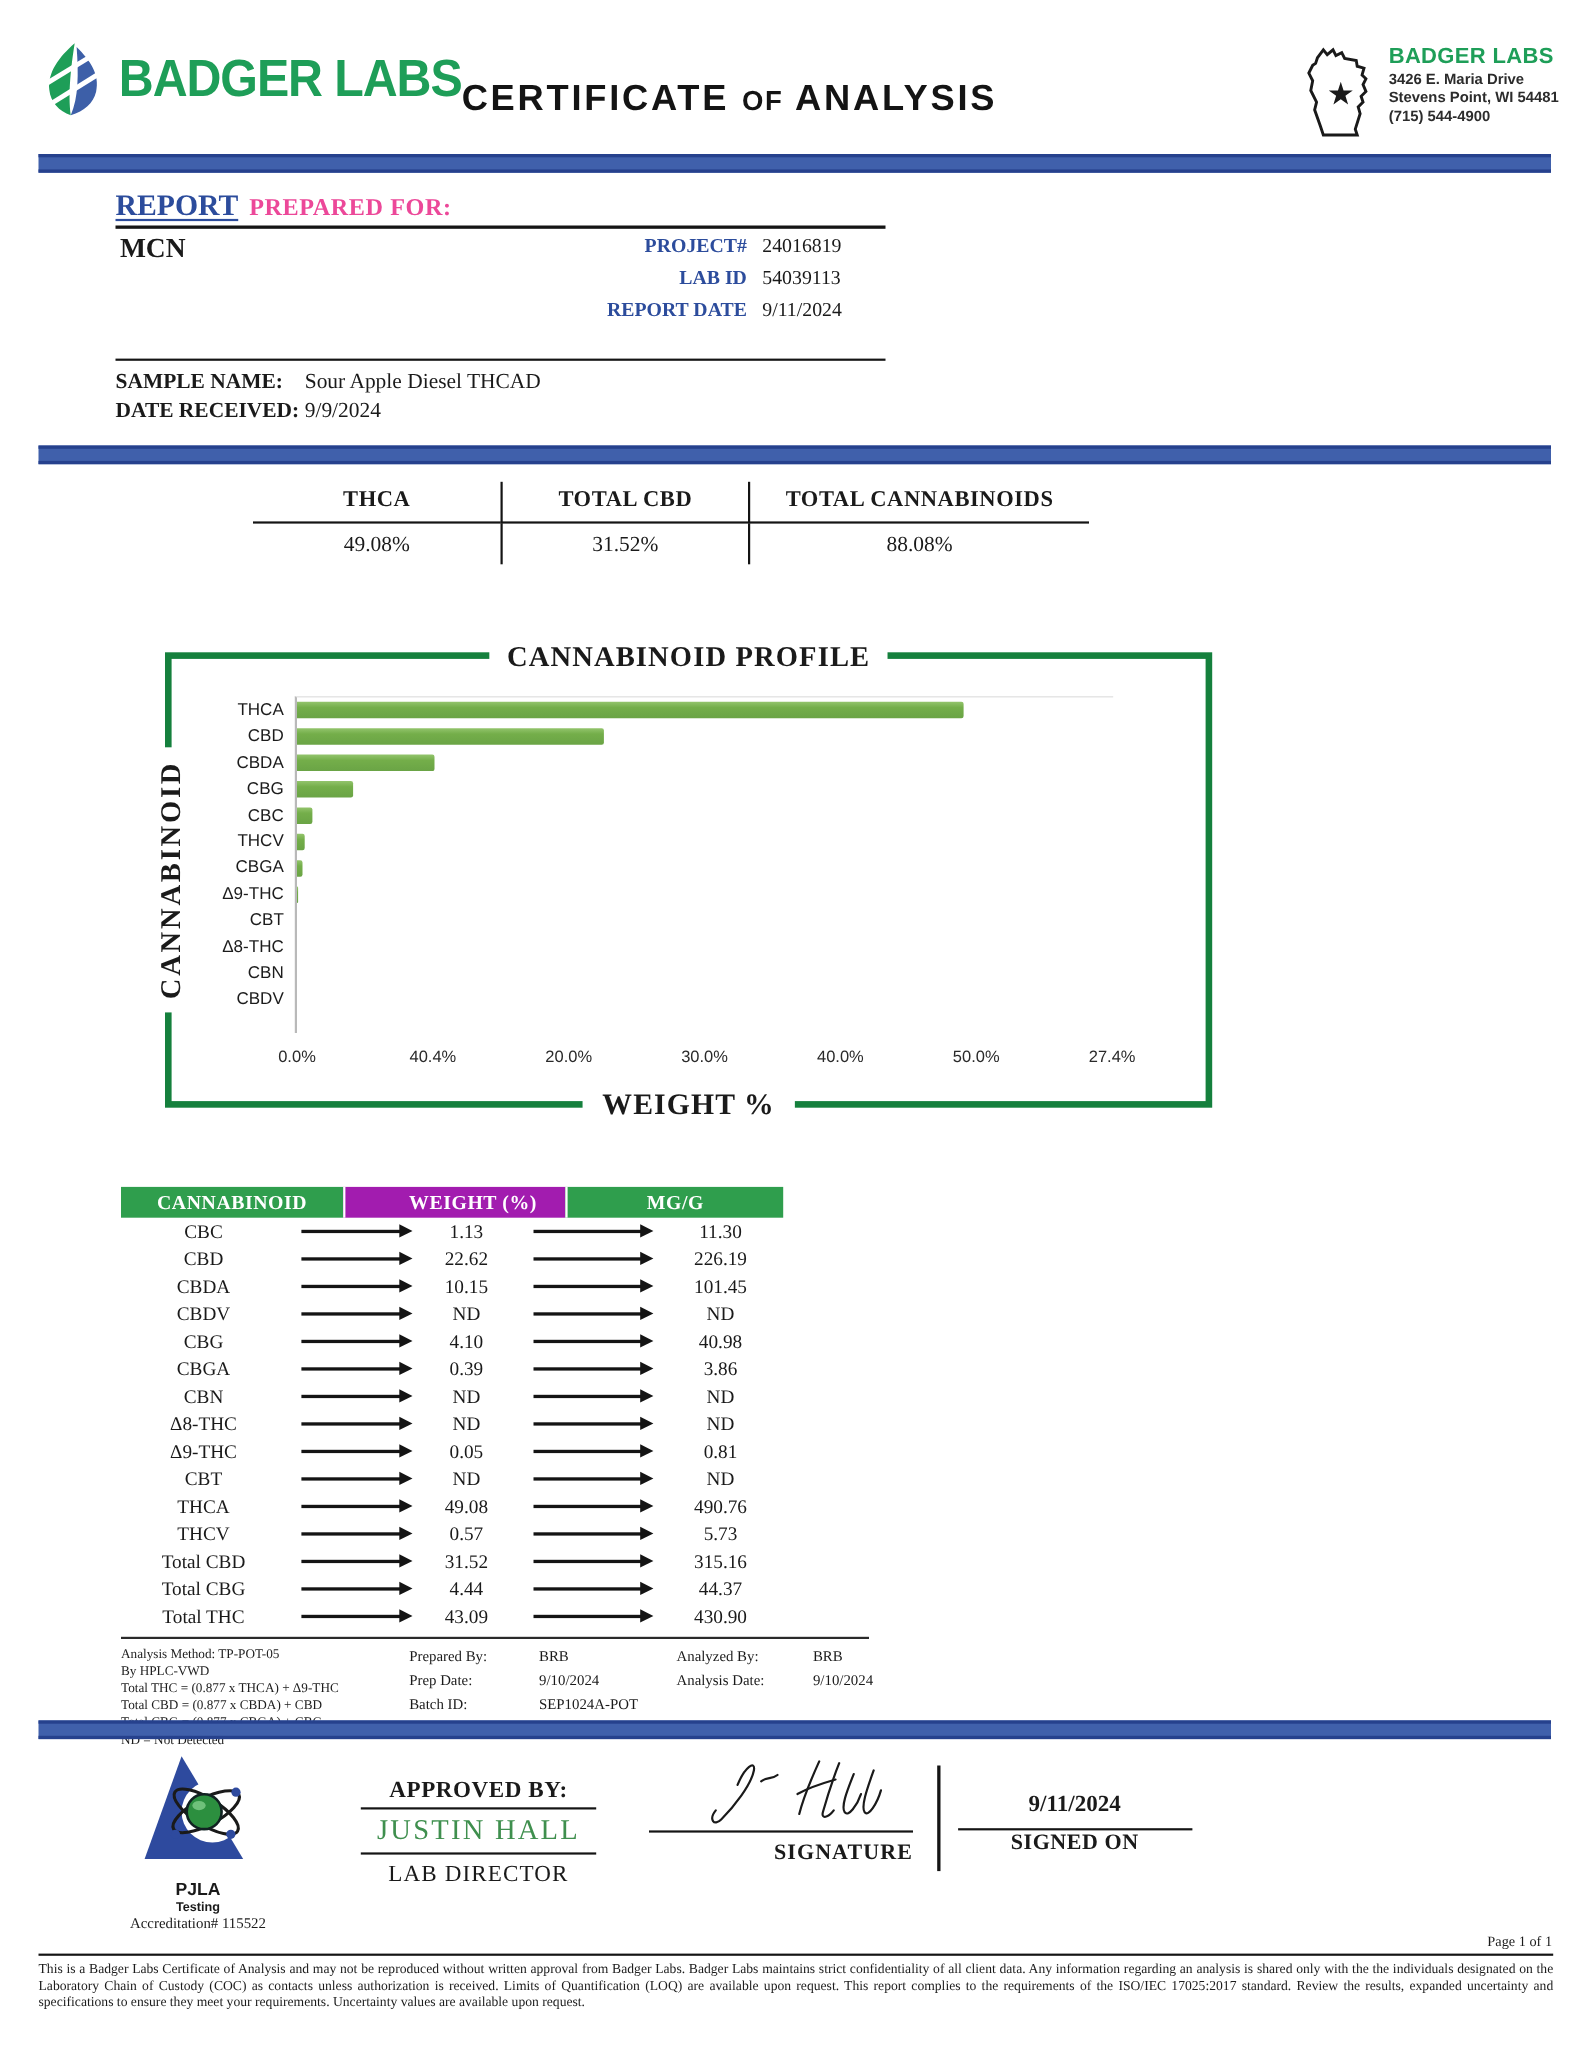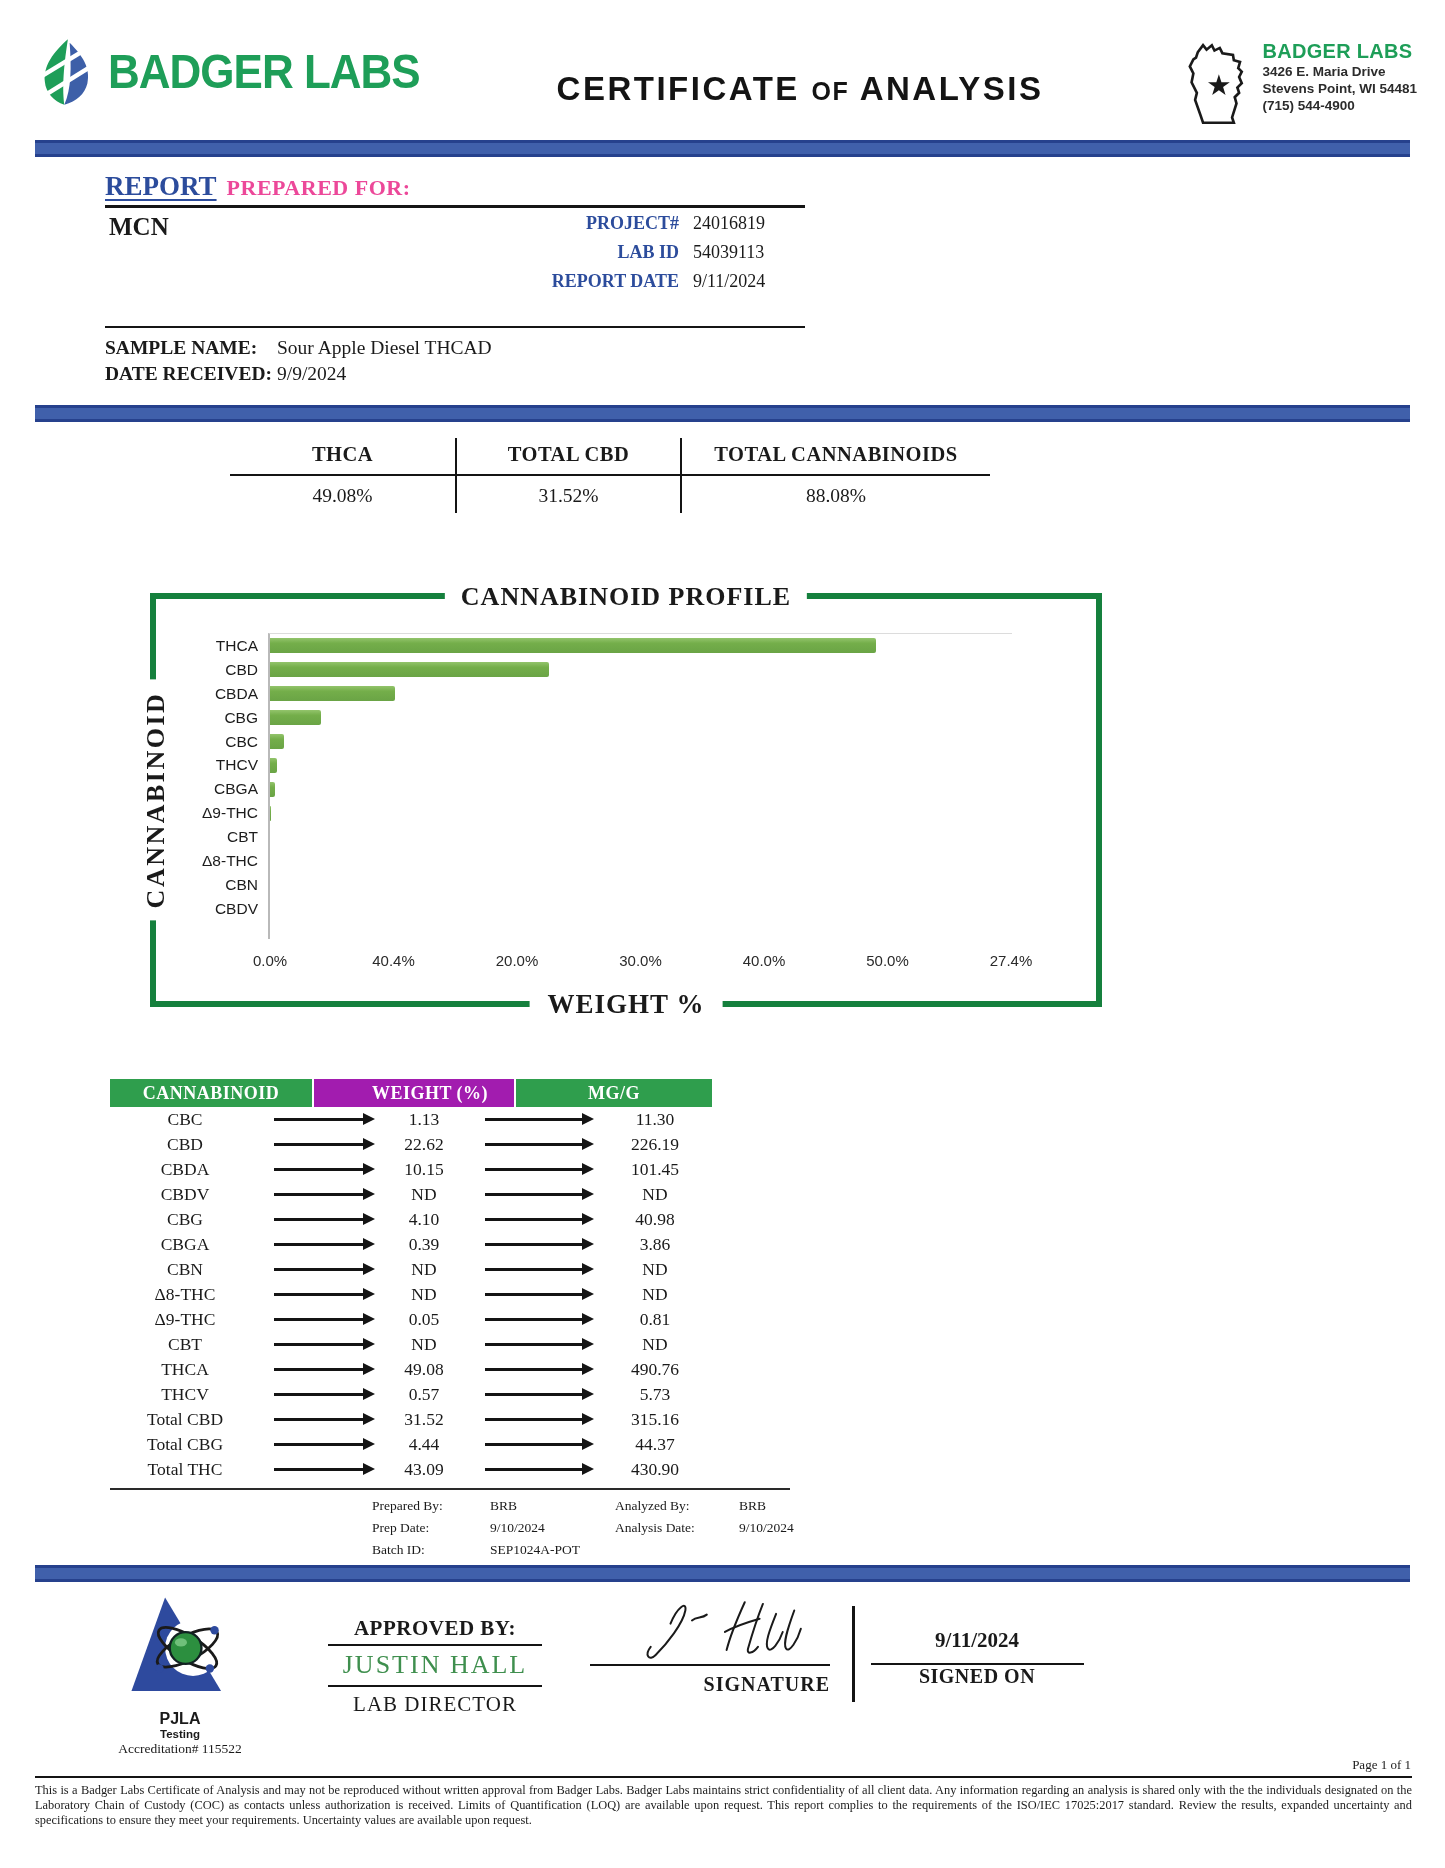--- a/index.html
+++ b/index.html
@@ -5,21 +5,21 @@
   html,body { margin:0; padding:0; background:#fff; }
   .page {
     position:relative; width:1445px; height:1868px; background:#fff;
     font-family:"Liberation Serif", serif; color:#1a1a1a; overflow:hidden;
   }
   
   .header { display:flex; align-items:flex-start; padding:36px 28px 12px 36px; }
   .logo-wrap { display:flex; align-items:center; }
   .logo-text { font-family:"Liberation Sans", sans-serif; font-weight:700; font-size:44px;
     letter-spacing:-1px; color:#1e9e58; margin-left:10px; transform:scaleY(1.08); }
-  .main-title { flex:1; text-align:center; margin-top:34px; font-family:"Liberation Sans", sans-serif;
+  .main-title { flex:1; margin-top:34px; font-family:"Liberation Sans", sans-serif;
     font-weight:700; font-size:33px; letter-spacing:2.5px; color:#141414; white-space:nowrap; }
   .main-title .of { font-size:25px; letter-spacing:1.5px; }
   .lab-wrap { display:flex; align-items:flex-start; margin-top:4px; }
   .lab-addr { margin-left:6px; font-family:"Liberation Sans", sans-serif; }
   .lab-name { color:#1e9e58; font-weight:700; font-size:20px; letter-spacing:.3px; }
   .lab-line { font-size:13.5px; font-weight:700; color:#2c2c2c; line-height:17px; }
   
   .blue-bar { margin:0 35px; height:11px; background:#4060ab;
     border-top:3px solid #26418d; border-bottom:3px solid #26418d; }
   
@@ -412,20 +412,28 @@
           <div class="dt-val">43.09</div>
           <div class="dt-arrcell">
             <div class="arr"></div>
           </div>
           <div class="dt-val">430.90</div>
         </div>
       </div>
   </div>
 
   <div class="notes">
+    <div>
+        <div class="n-line">Analysis Method: TP-POT-05</div>
+        <div class="n-line">By HPLC-VWD</div>
+        <div class="n-line">Total THC = (0.877 x  THCA) + Δ9-THC</div>
+        <div class="n-line">Total CBD = (0.877 x  CBDA) + CBD</div>
+        <div class="n-line">Total CBG = (0.877 x  CBGA) + CBG</div>
+        <div class="n-line">ND = Not Detected</div>
+      </div>
     <div class="notes-mid">
         <div class="n-label">Prepared By:</div>
         <div class="n-value">BRB</div>
         <div class="n-label">Prep Date:</div>
         <div class="n-value">9/10/2024</div>
         <div class="n-label">Batch ID:</div>
         <div class="n-value">SEP1024A-POT</div>
       </div>
     <div class="notes-right">
         <div class="n-label">Analyzed By:</div>

